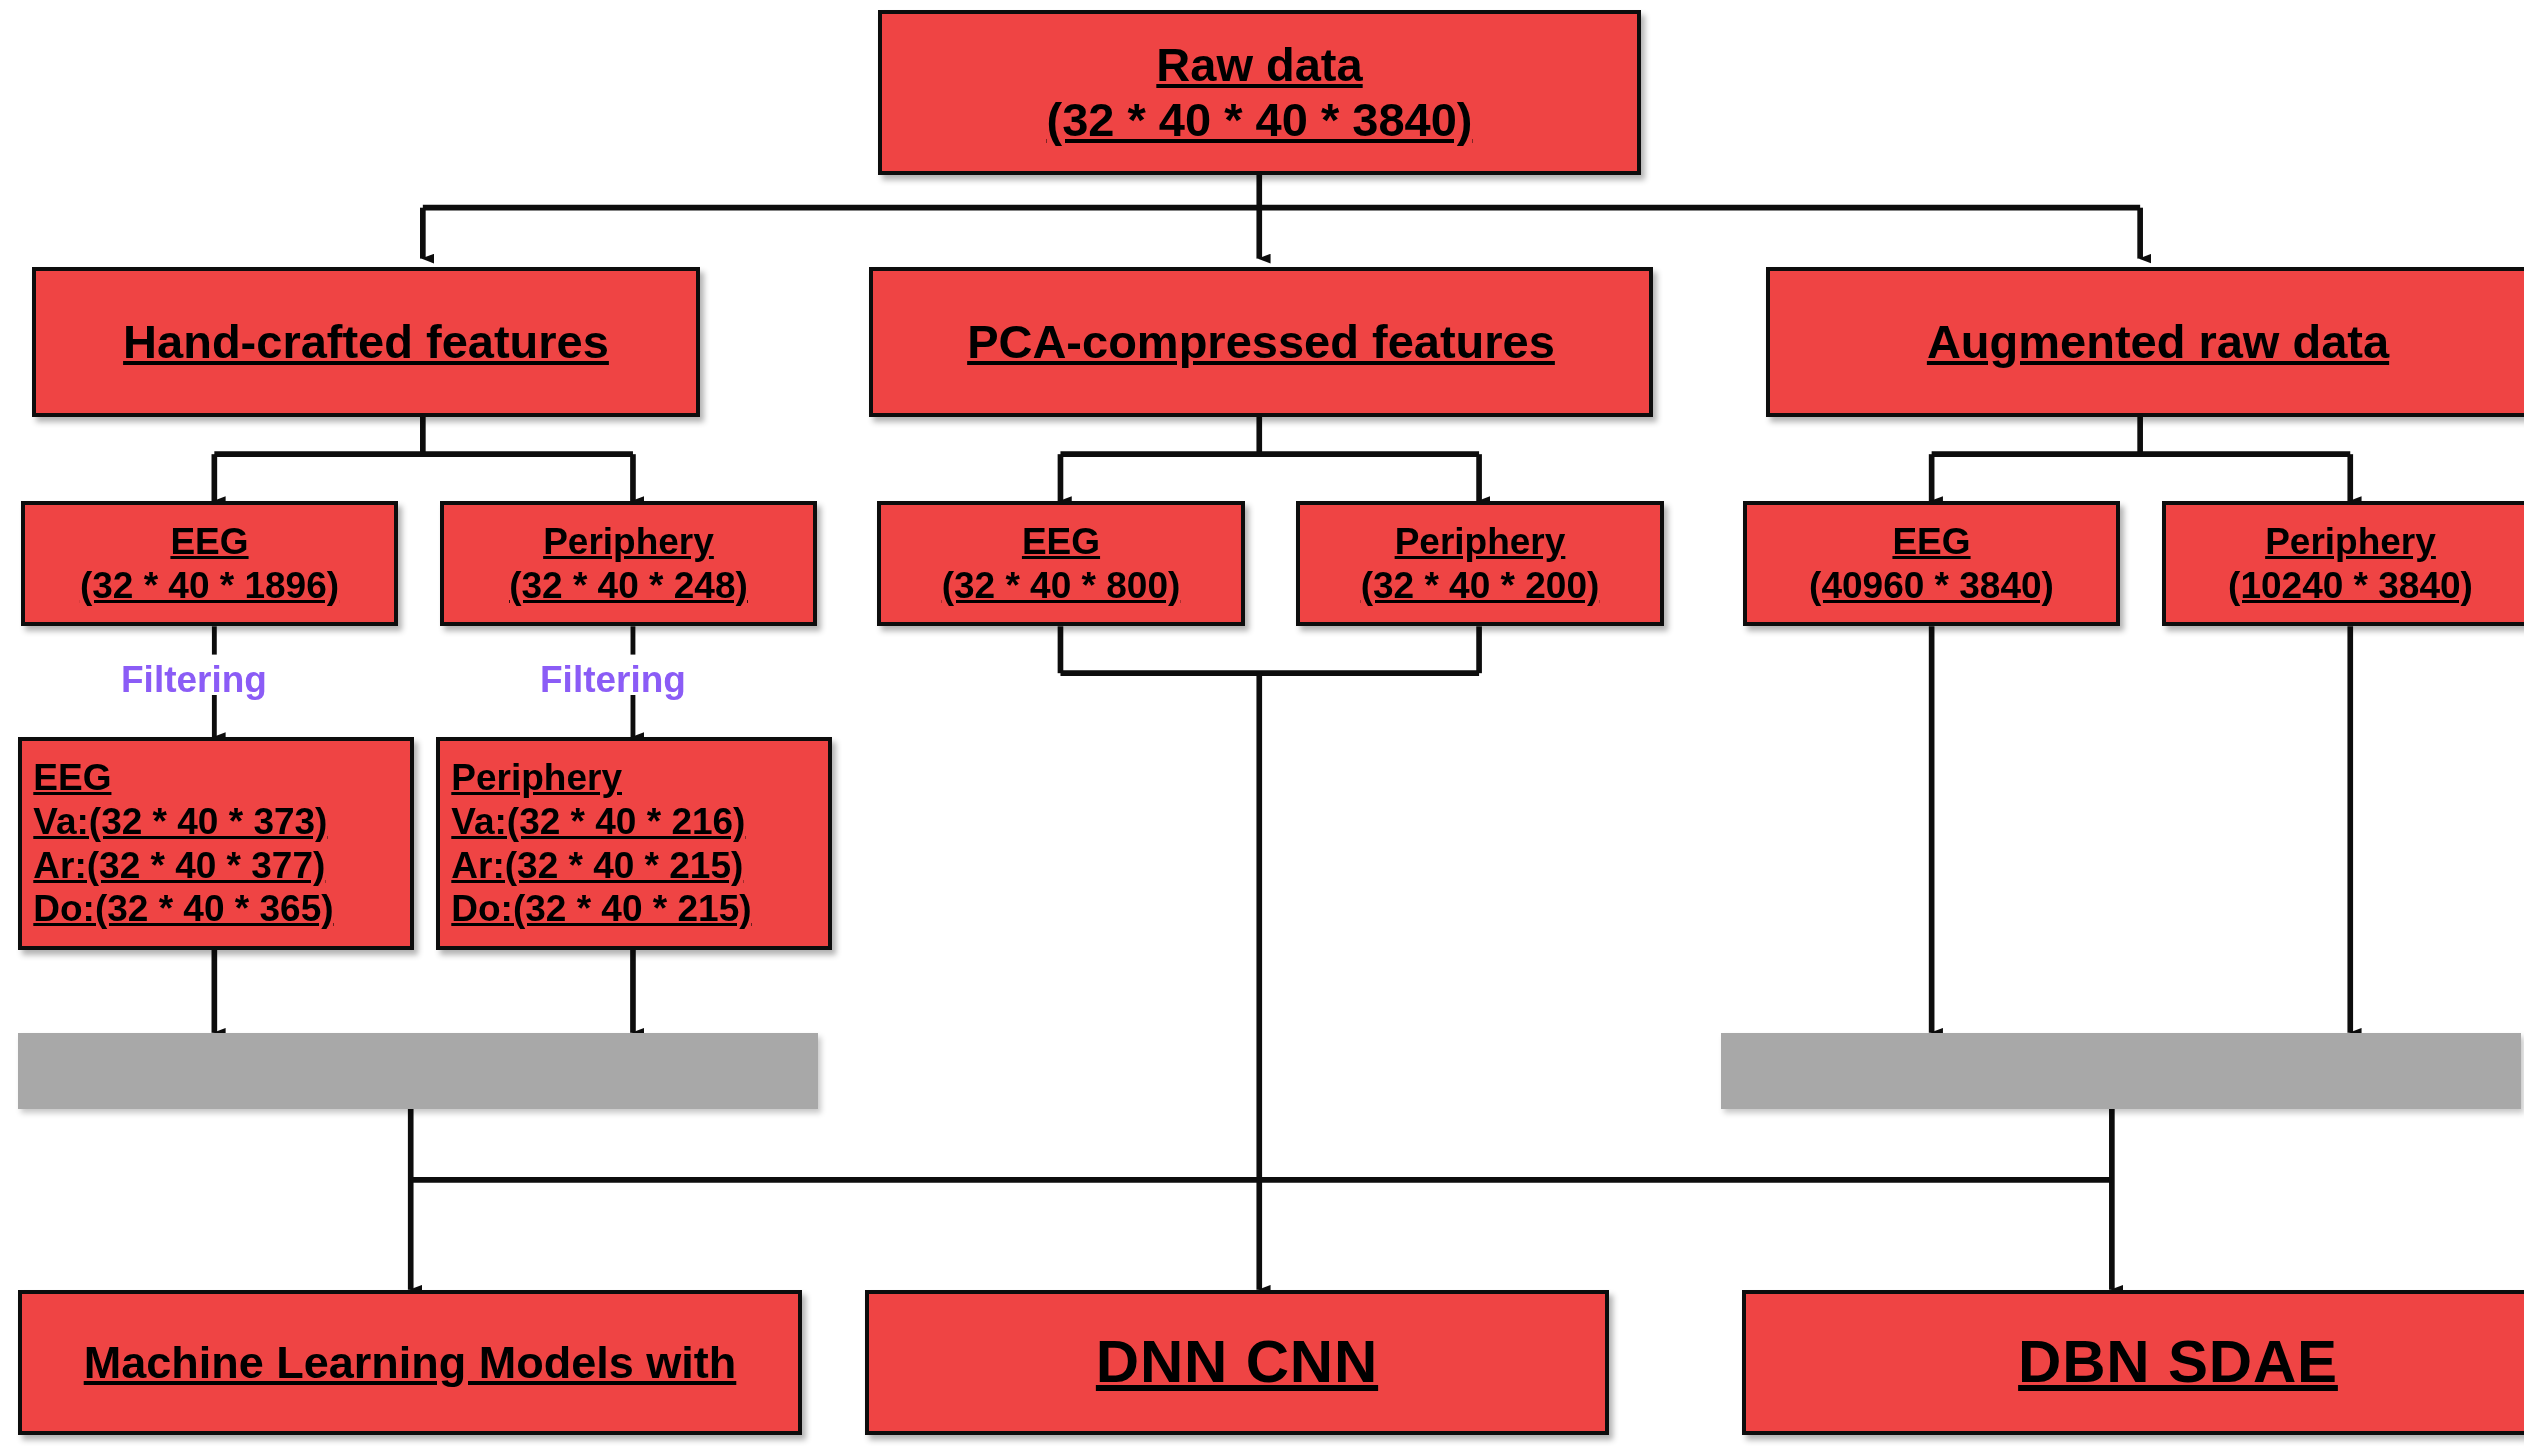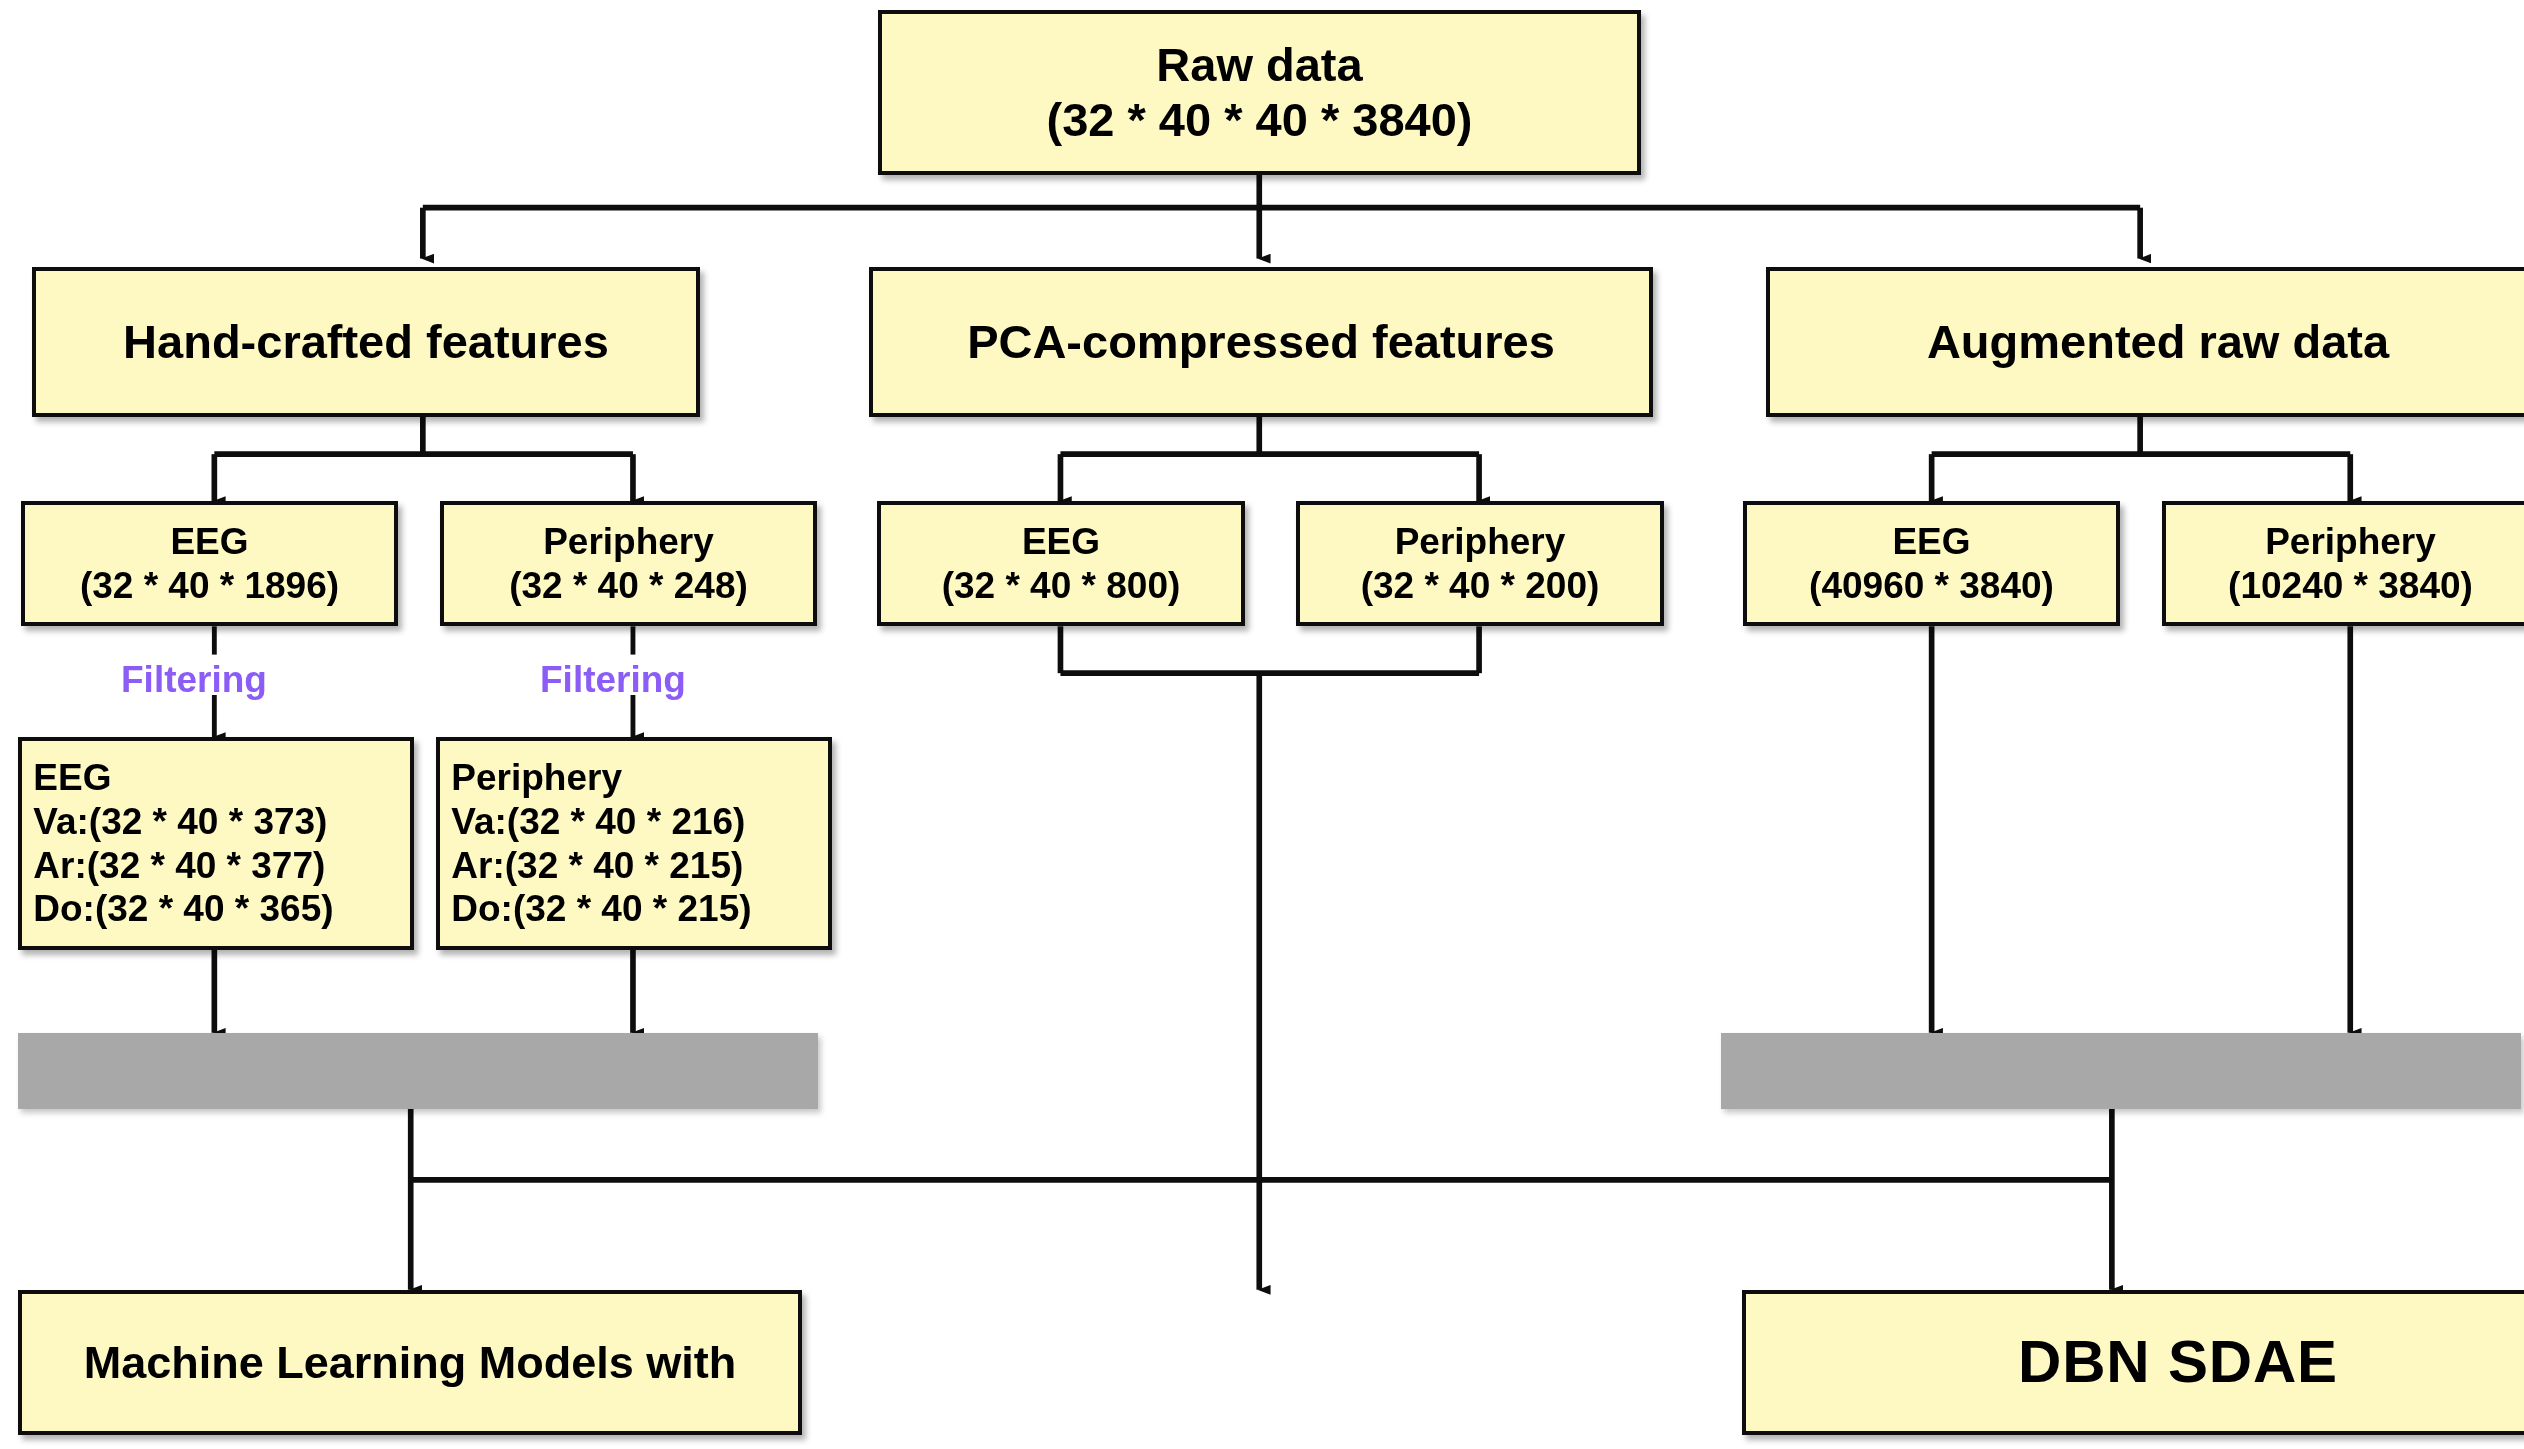--- a/index.html
+++ b/index.html
@@ -18,32 +18,33 @@
   #wires {
     position: absolute;
     left: 0; top: 0;
     width: 2525px;
     height: 1449px;
     pointer-events: none;
   }
   .node {
     position: absolute;
     box-sizing: border-box;
-    background: #fef9c3;
+    background: #ef4444;
     border: 4.8px solid #0d0d0d;
     display: flex;
     flex-direction: column;
     align-items: center;
     justify-content: center;
     text-align: center;
     color: #000000;
     font-weight: bold;
     line-height: 1.18;
     box-shadow: 4px 4.8px 5.7px rgba(0,0,0,0.30);
     z-index: 3;
+    text-decoration: underline;
   }
   .node.left-align {
     align-items: flex-start;
     text-align: left;
     padding-left: 11.3px;
   }
   .node .ln { display: block; white-space: nowrap; }
   .graybar {
     position: absolute;
     background: #a8a8a8;
@@ -189,19 +190,22 @@
   </div>
 
   <div class="graybar" style="left:18px; top:1033px; width:800px; height:76px;"></div>
 
   <div class="graybar" style="left:1721px; top:1033px; width:800px; height:76px;"></div>
 
   <div class="node t-model" style="left:18px; top:1290px; width:784px; height:145px;gap:48px;">
     <span class="ln">Machine Learning Models with</span>
   </div>
 
+  <div class="node t-big" style="left:865px; top:1290px; width:744px; height:145px;">
+    <span class="ln">DNN   CNN</span>
+  </div>
 
   <div class="node t-big" style="left:1742px; top:1290px; width:872px; height:145px;">
     <span class="ln">DBN   SDAE</span>
   </div>
 
 </div>
 
 
 </body></html>

